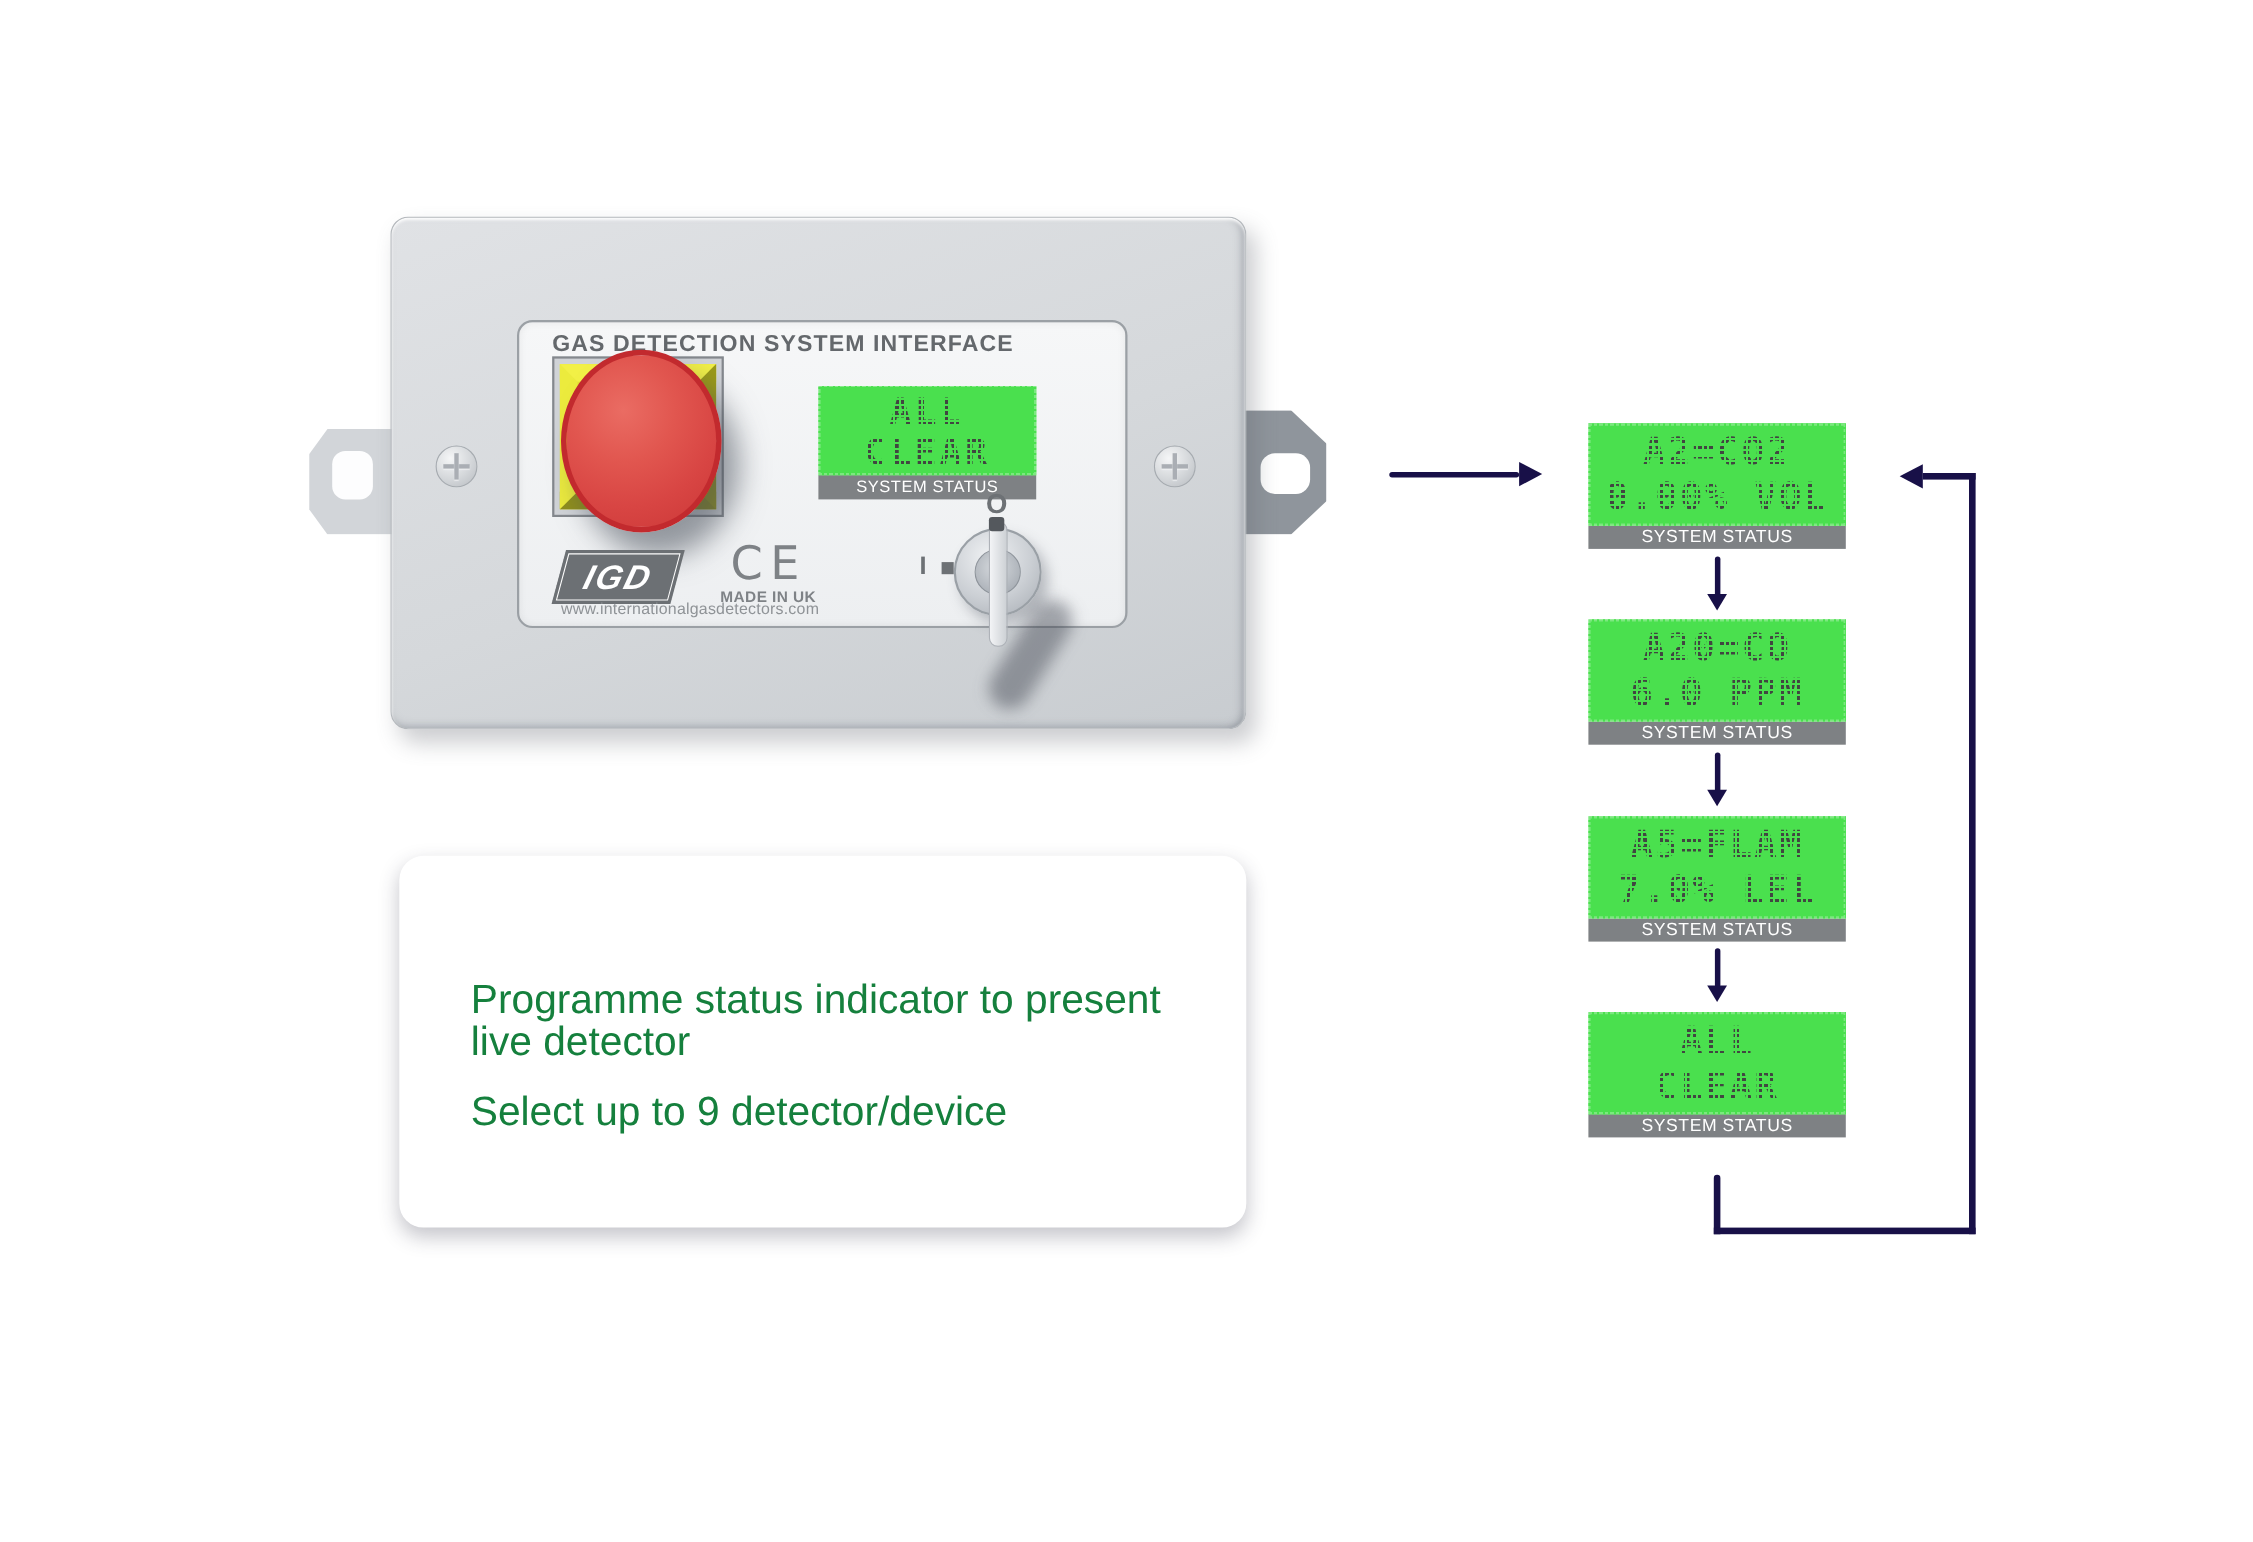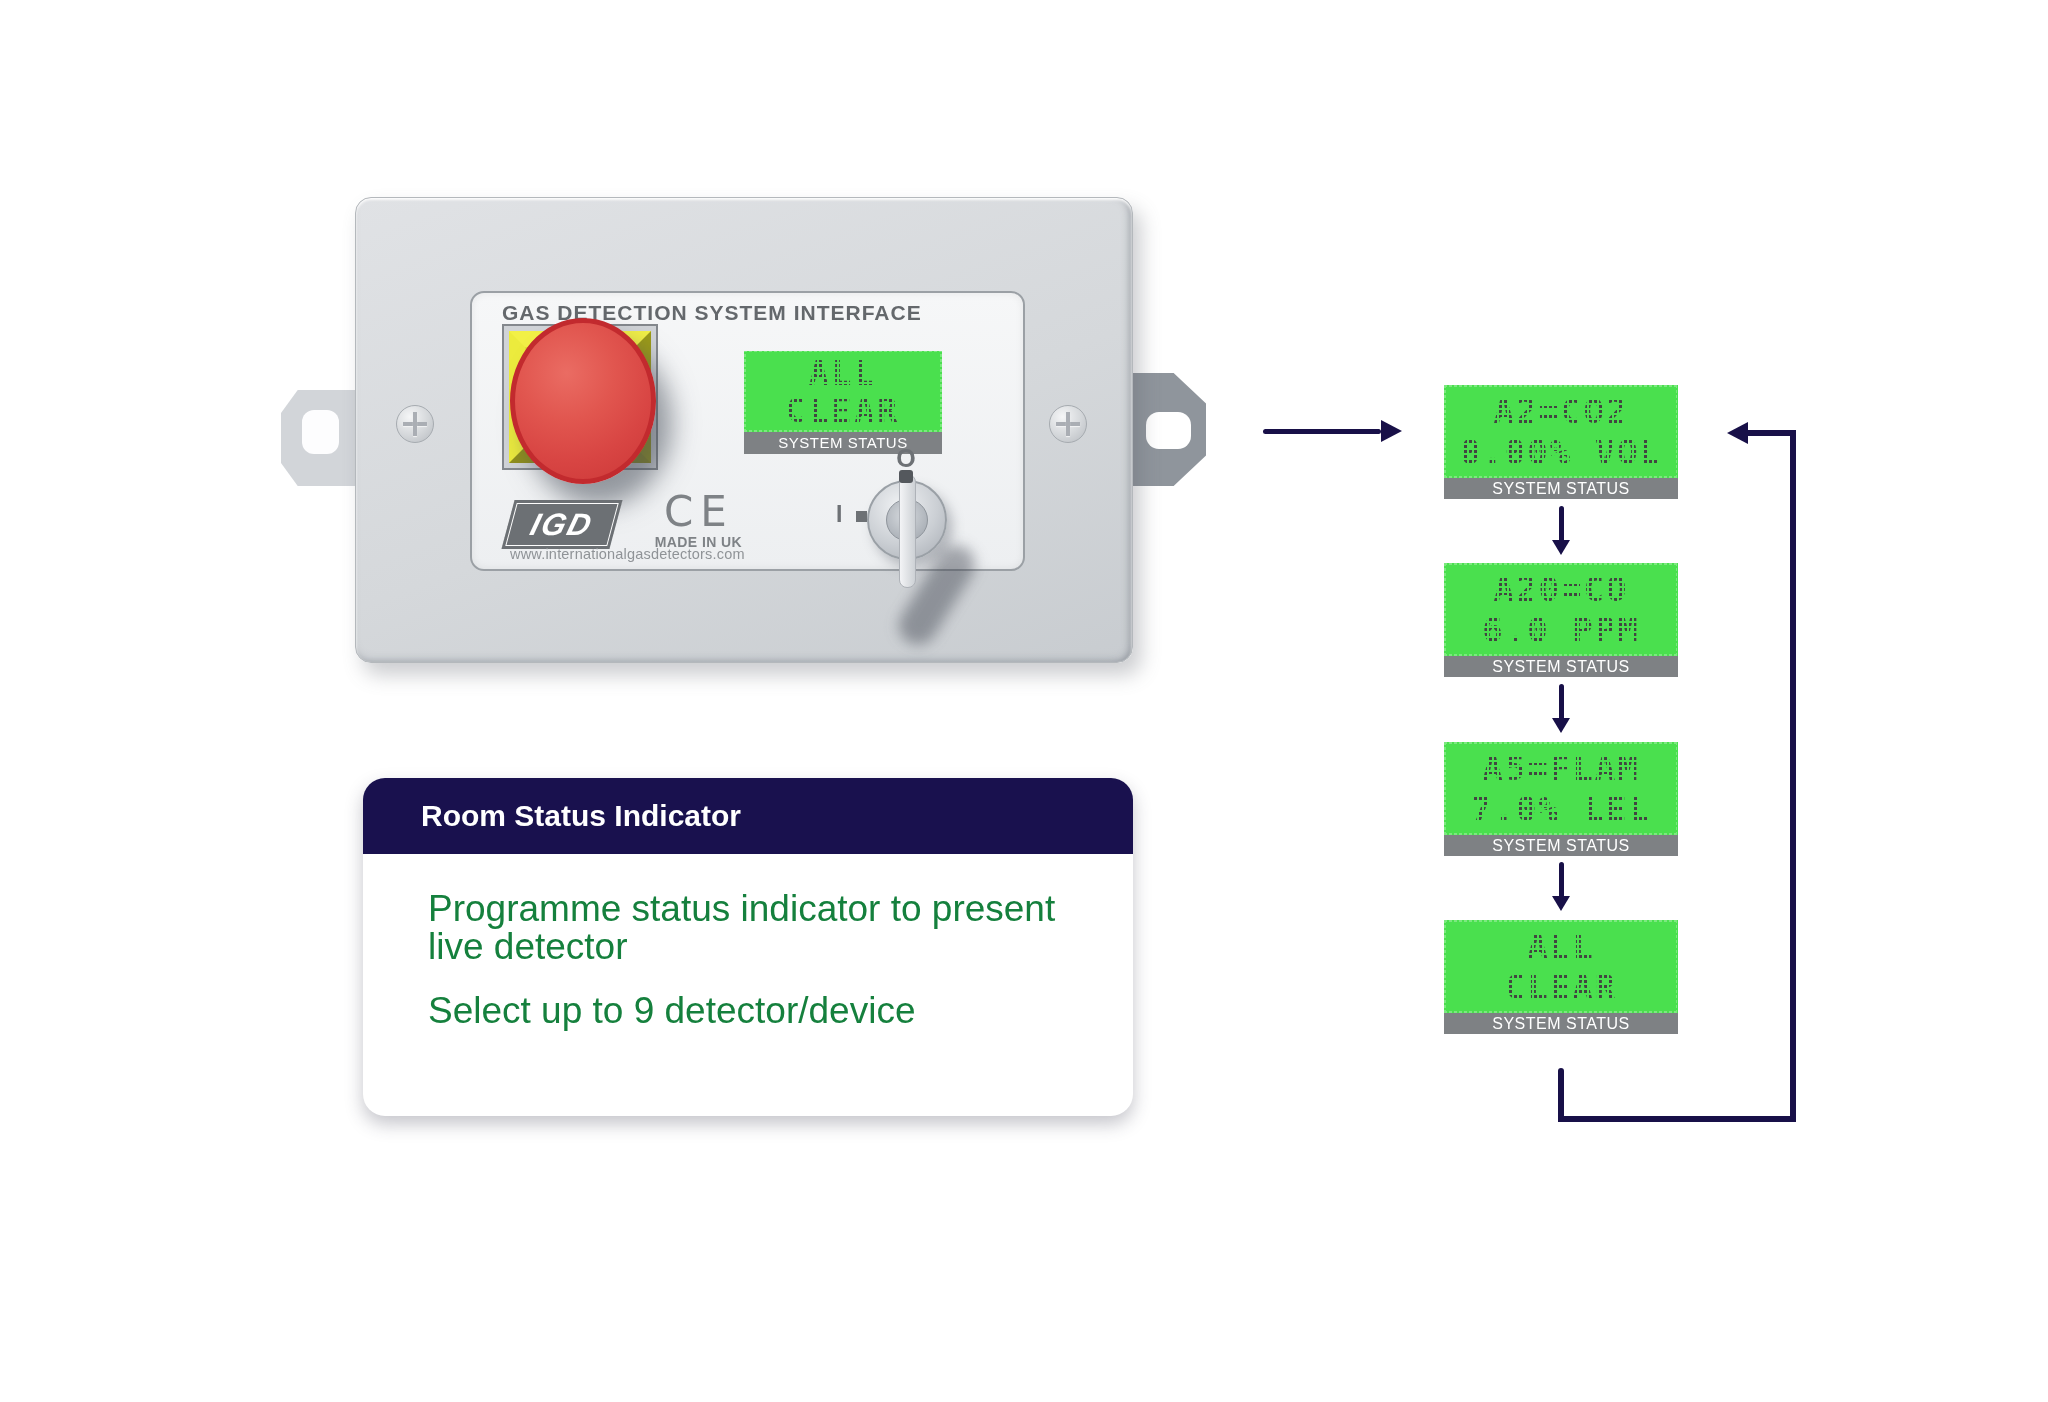--- a/index.html
+++ b/index.html
@@ -157,23 +157,20 @@
   <div class="key-shadow"></div>
   <div class="key-ring"></div>
   <div class="key-inner"></div>
   <div class="key-bar"></div>
   <div class="key-nub"></div>
   <div class="key-label-o">O</div>
   <div class="key-label-i">I</div>
   <div class="key-square"></div>
 
   <div class="card">
-    <div class="card-header">
-      <span>Room Status Indicator</span>
-    </div>
     <div class="card-line p1a">Programme status indicator to present</div>
     <div class="card-line p1b">live detector</div>
     <div class="card-line p2a">Select up to 9 detector/device</div>
   </div>
 
   <div class="arrow-in-line navy"></div>
   <div class="arrow-in-head"></div>
 
   <div class="lcd flow-lcd scr1">
     <div class="lcd-screen">

